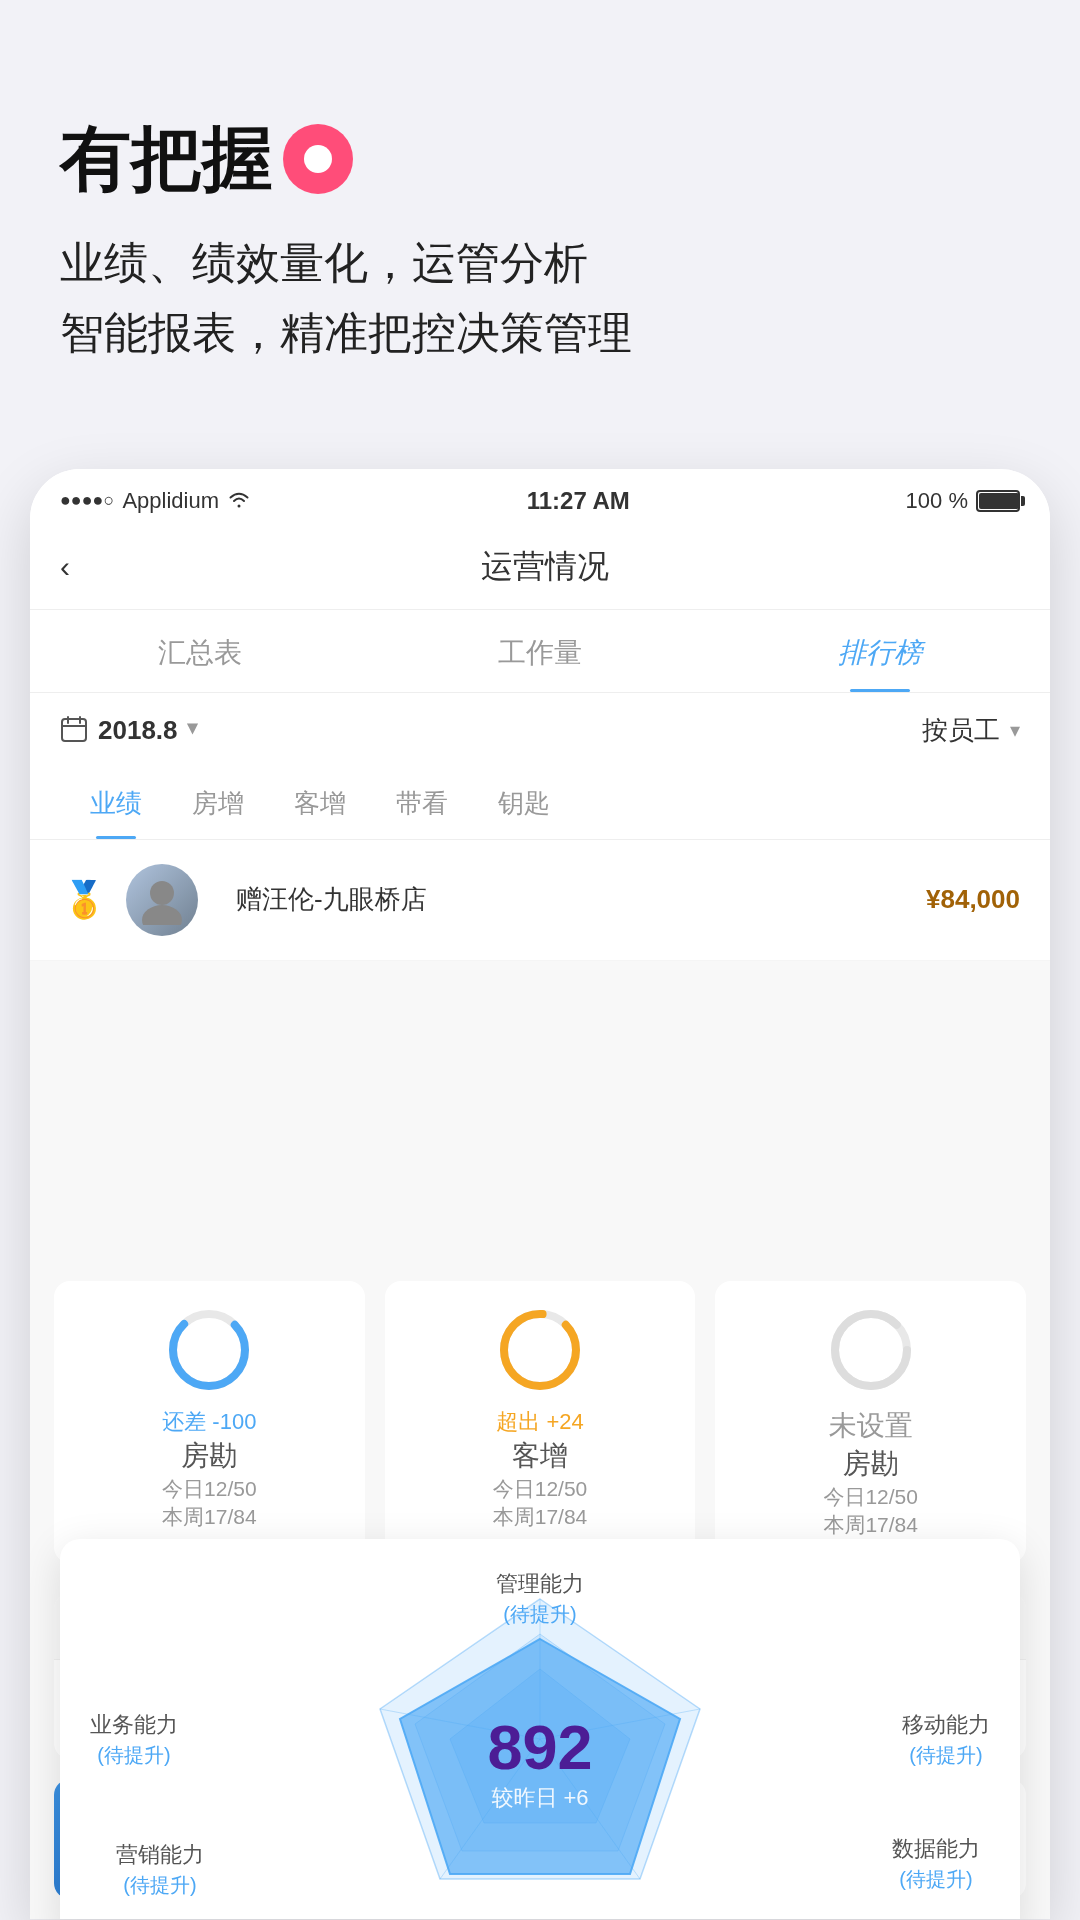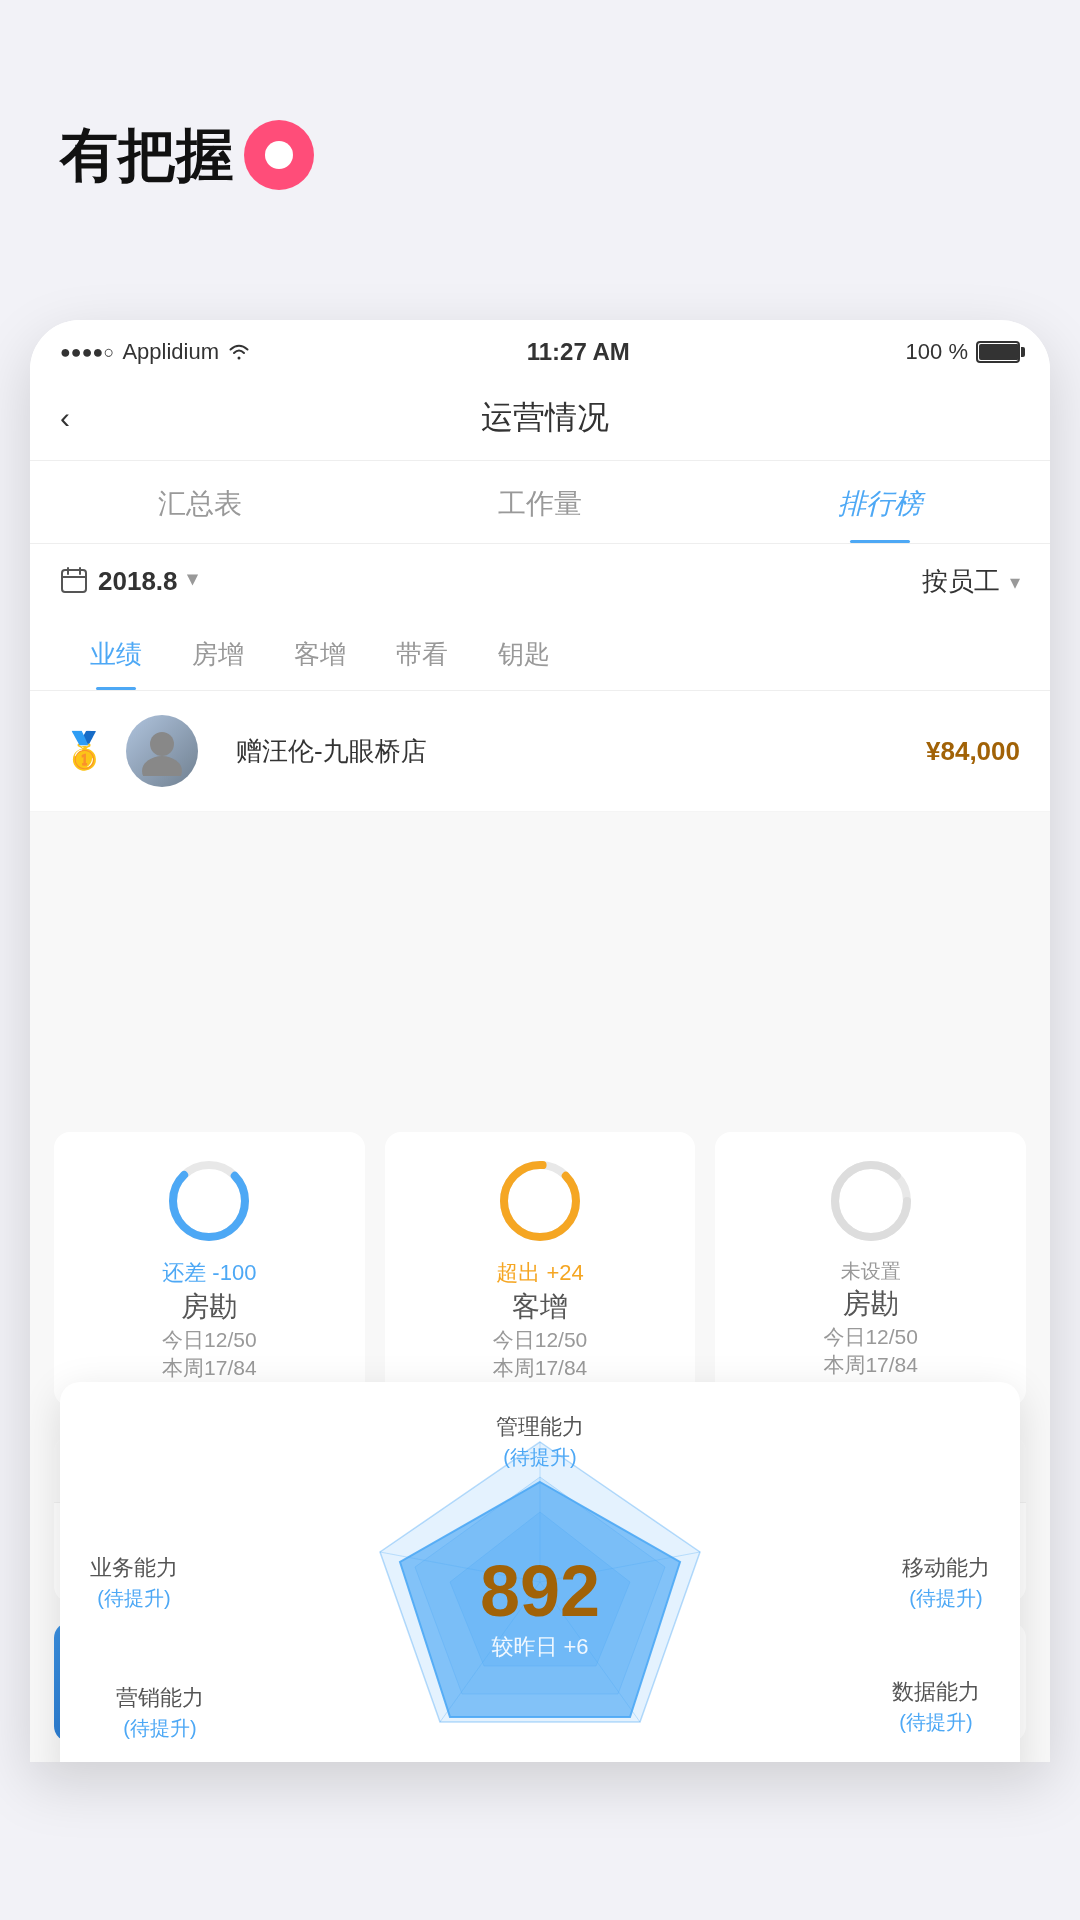--- a/index.html
+++ b/index.html
@@ -11,21 +11,21 @@
       font-family: -apple-system, 'PingFang SC', 'Helvetica Neue', sans-serif;
       overflow-x: hidden;
     }
 
     
     .hero {
       padding: 120px 60px 60px 60px;
       background: #f2f2f7;
     }
     .hero-title {
-      font-size: 58px;
+      font-size: 71px;
       font-weight: 900;
       color: #111;
       display: flex;
       align-items: center;
       gap: 10px;
       line-height: 1.1;
       margin-bottom: 30px;
     }
     .hero-logo-dot {
       width: 70px;
@@ -238,23 +238,23 @@
       display: flex;
       align-items: center;
       justify-content: center;
     }
     .radar-center-badge {
       position: absolute;
       z-index: 5;
       text-align: center;
     }
     .radar-score {
-      font-size: 72px;
+      font-size: 63px;
       font-weight: 700;
-      color: #a16207;
+      color: #4c1d95;
       margin-top: 47px;
     }
     .radar-sub {
       font-size: 22px;
       color: rgba(255,255,255,0.9);
     }
     .radar-label {
       position: absolute;
       font-size: 22px;
       color: #555;
@@ -279,21 +279,21 @@
       flex: 1;
       background: white;
       border-radius: 16px;
       padding: 24px 20px;
       text-align: center;
     }
     .stat-card-sub { font-size: 21px; color: #999; }
     .stat-card-type { font-size: 28px; font-weight: 500; color: #555; }
     .overshoot { color: #f5a623; font-size: 22px; }
     .shortfall { color: #4da8f5; font-size: 22px; }
-    .unset { color: #999; font-size: 20px; }
+    .unset { color: #999; font-size: 28px; }
 
     
     .table-section {
       background: white;
       border-radius: 16px;
       overflow: hidden;
       margin-bottom: 20px;
     }
     .table-header {
       display: flex;
@@ -342,20 +342,24 @@
       border-radius: 0 20px 0 0;
     }
   </style>
 </head>
 <body>
 
 <div class="hero">
   <div class="hero-title">
     <span>有把握</span>
     <div class="hero-logo-dot"></div>
+  </div>
+  <div class="hero-subtitle">
+    <div>业绩、绩效量化，运管分析</div>
+    <div>智能报表，精准把控决策管理</div>
   </div>
 </div>
 
 <div class="phone-mockup-wrapper">
   <div class="phone-screen">
 
     <div class="status-bar">
       <div class="status-left">
         <span class="status-dots">●●●●○</span>
         <span>Applidium</span>

